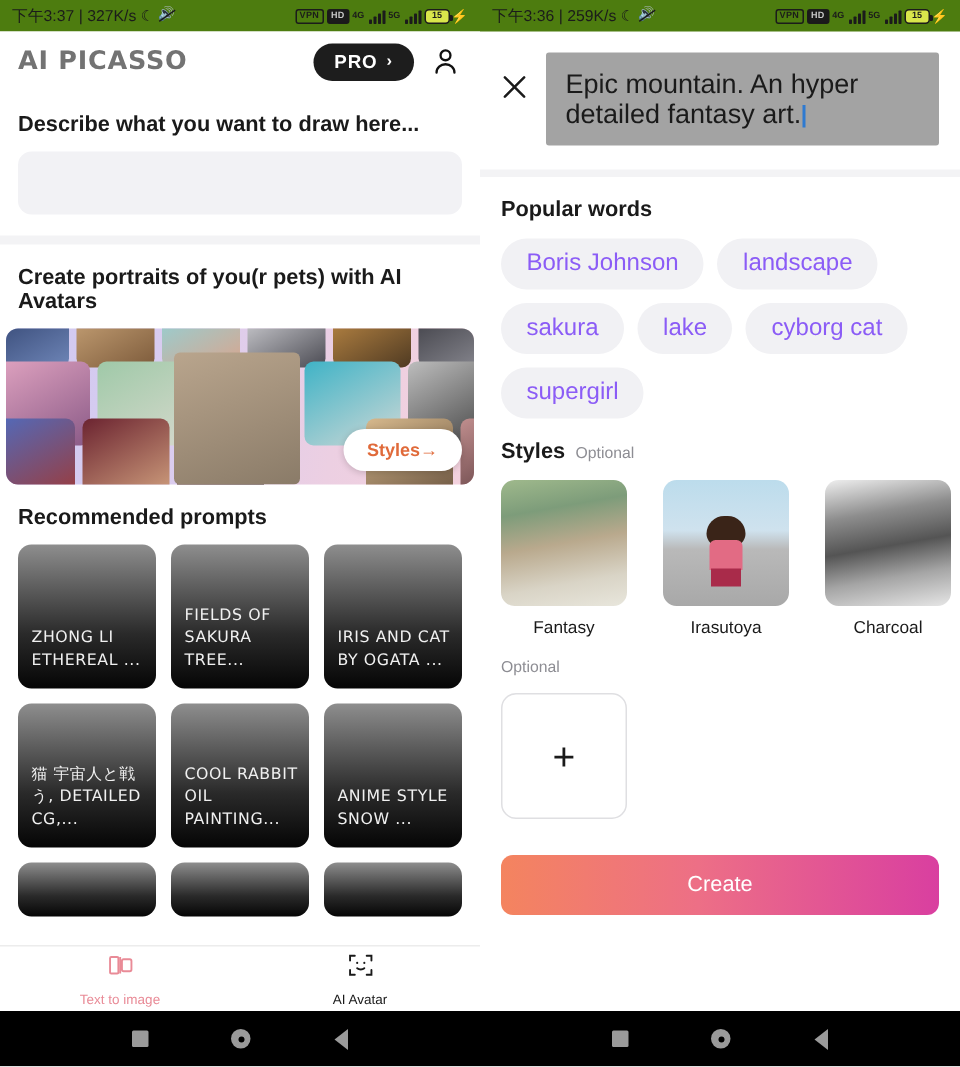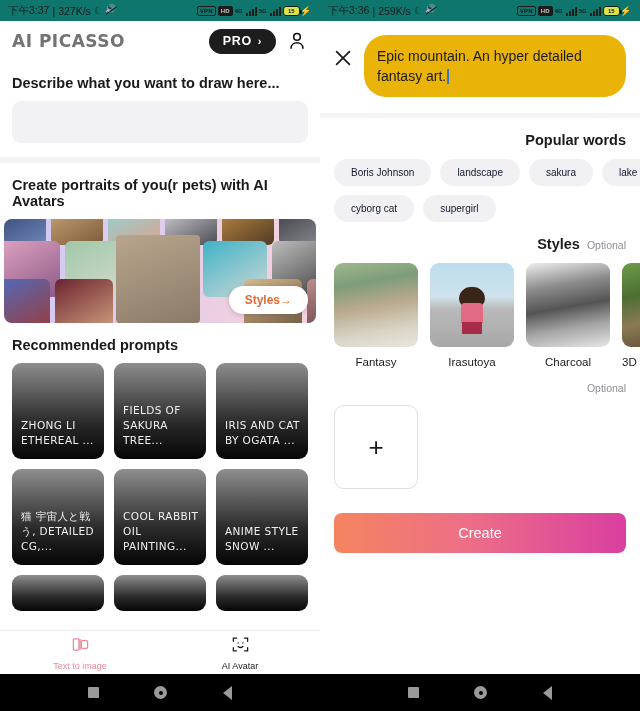--- a/index.html
+++ b/index.html
@@ -7,21 +7,21 @@
     width: 640px; height: 711px;
     font-family: "Liberation Sans", sans-serif;
     background: #ffffff;
     overflow: hidden;
   }
   .screen { position: relative; width: 640px; height: 711px; display: flex; }
   .pane { position: relative; width: 320px; height: 711px; overflow: hidden; background: #fff; }
 
   
   .statusbar {
-    height: 21px; background: #0f766e; display: flex; align-items: center;
+    height: 21px; background: #4d7c0f; display: flex; align-items: center;
     justify-content: space-between; padding: 0 8px; font-size: 10.5px; color: #1b1b1b;
   }
   .sb-left { display: flex; align-items: center; gap: 3px; white-space: nowrap; }
   .sb-right { display: flex; align-items: center; gap: 2px; }
   .sb-moon { font-size: 10px; }
   .sb-mute { position: relative; display: inline-block; width: 11px; height: 11px; }
   .sb-mute:before {
     content: "\1F50A"; font-size: 9px; position: absolute; left: 0; top: -1px;
   }
   .sb-mute:after {
@@ -133,43 +133,43 @@
   .nav-ci:after { content:""; width:4px;height:4px;border-radius:50%;background:#000; }
   .nav-bk { width: 0; height: 0; border-top: 7px solid transparent;
             border-bottom: 7px solid transparent; border-right: 9px solid #9a9a9a; }
 
   
   .input-row {
     display: flex; align-items: flex-start; gap: 10px; padding: 14px 14px 16px 12px;
   }
   .close-x { width: 22px; height: 22px; flex: none; margin-top: 12px; }
   .text-field {
-    flex: 1; background: #eab308; border-radius: 22px; padding: 11px 13px;
-    min-height: 56px; font-size: 14px; line-height: 20px; color: #1a1a1a;
+    flex: 1; background: #a3a3a3; border-radius: 2px; padding: 11px 13px;
+    min-height: 56px; font-size: 18px; line-height: 20px; color: #1a1a1a;
     position: relative;
   }
   .caret {
     display: inline-block; width: 1.5px; height: 15px; background: #2e7ad1;
     vertical-align: -3px; margin-left: 1px;
   }
   .rule { height: 5px; background: #f3f3f5; }
 
   .r-heading {
     font-size: 14.5px; font-weight: 600; color: #1a1a1a; padding: 14px 14px 11px;
-    display: flex; align-items: baseline; gap: 7px; justify-content: flex-end;
+    display: flex; align-items: baseline; gap: 7px;
   }
   .r-heading .opt { font-size: 10.5px; font-weight: 400; color: #8d8d93; }
 
   .chips { padding: 0 0 0 14px; display: flex; flex-wrap: wrap; gap: 9px; width: 340px; }
   .chip {
     background: #f1f1f4; border-radius: 20px; padding: 8px 17px;
-    font-size: 10px; color: #0f172a; white-space: nowrap;
-  }
-
-  .styles-row { display: flex; gap: 12px; padding: 0 0 0 14px; overflow: hidden; }
+    font-size: 16px; color: #8b5cf6; white-space: nowrap;
+  }
+
+  .styles-row { display: flex; gap: 24px; padding: 0 0 0 14px; overflow: hidden; }
   .style-item { width: 84px; flex: none; }
   .style-thumb { width: 84px; height: 84px; border-radius: 9px; overflow: hidden; }
   .style-cap { text-align: center; font-size: 11.5px; color: #1a1a1a; margin-top: 9px; }
   .style-item.clipped { width: 34px; overflow: hidden; }
   .style-item.clipped .style-thumb { width: 84px; }
   .style-item.clipped .style-cap { text-align: left; }
 
   .ref-box {
     width: 84px; height: 84px; border: 1px solid #dfdfe2; border-radius: 10px;
     margin-left: 14px; display: flex; align-items: center; justify-content: center;

